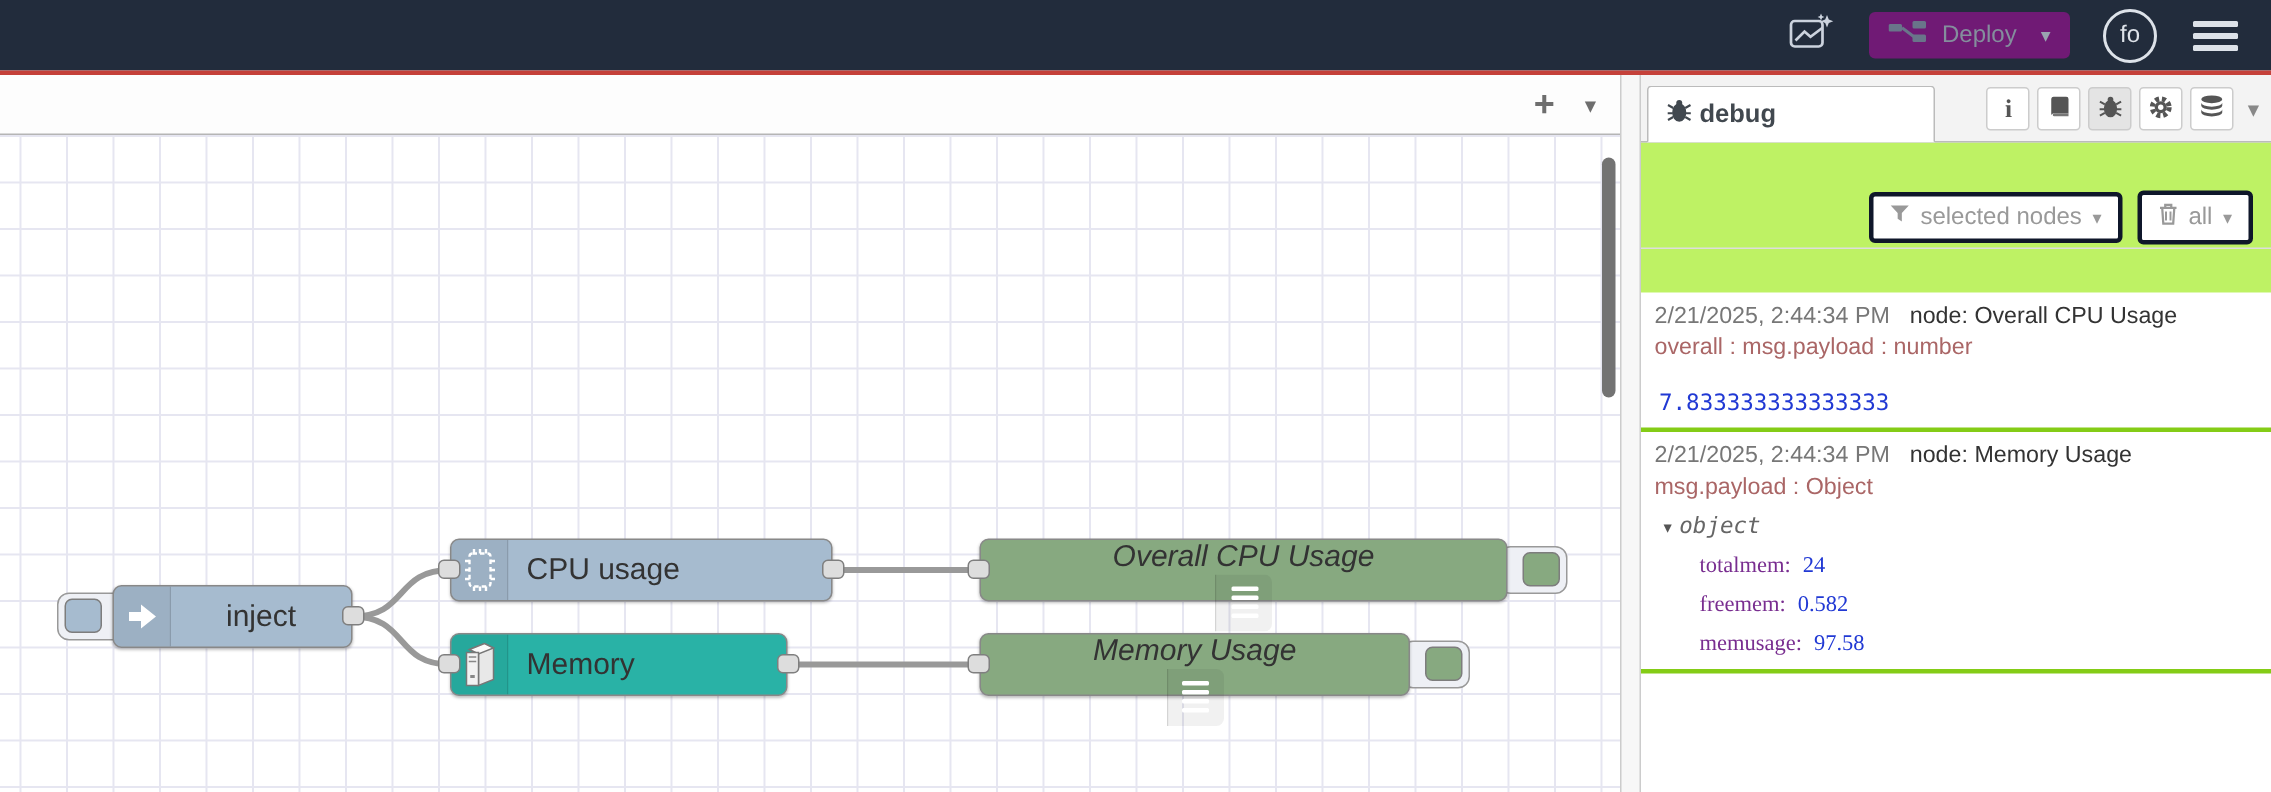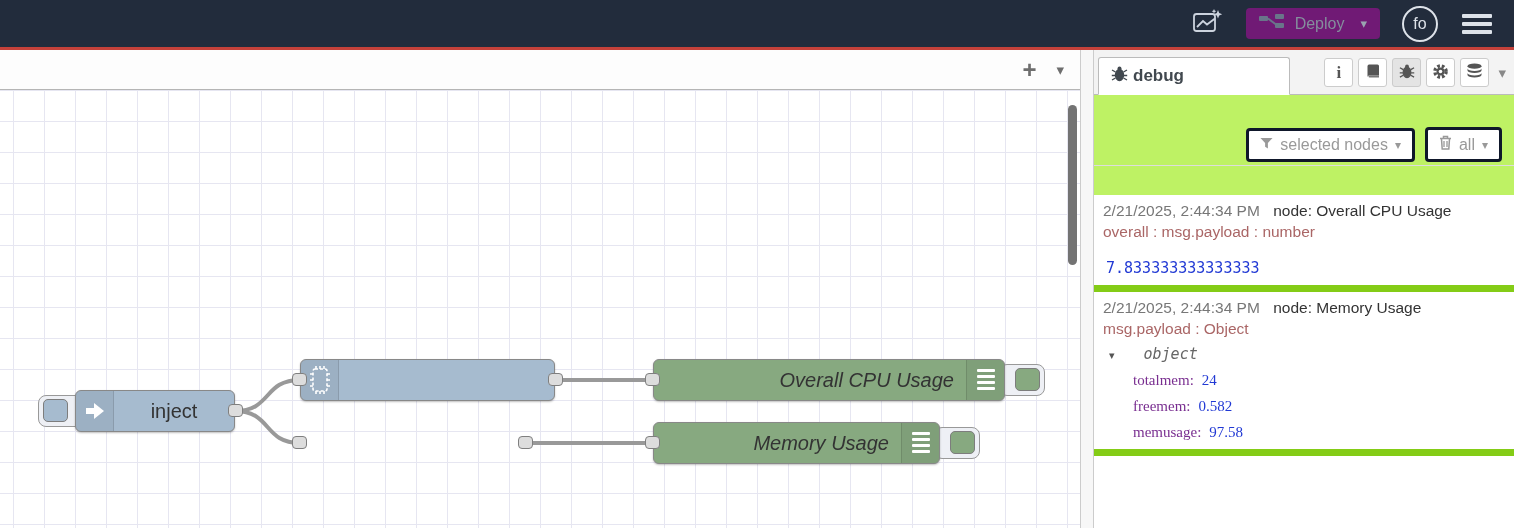--- a/index.html
+++ b/index.html
@@ -29,21 +29,21 @@
       linear-gradient(to right, var(--c-grid-line,#e6e6f1) 1.5px, transparent 1.5px),
       linear-gradient(to bottom, var(--c-grid-line,#e6e6f1) 1.5px, transparent 1.5px);
     background-size:31px 31px; background-position:13px 0; overflow:hidden; }
   .wires { position:absolute; left:0; top:0; width:1080px; height:438px; }
   .vscroll { position:absolute; right:3px; top:15px; width:9px; height:160px; background:#737373; border-radius:5px; cursor:pointer; }
 
   
   .node { position:absolute; height:42px; border:1px solid #888; border-radius:6px; box-shadow:0 1px 2px rgba(0,0,0,.25); display:flex; align-items:center; cursor:pointer; }
   .node.blue { background:var(--c-node-blue,#a6bbcf); }
   .node.teal { background:var(--c-node-teal,#29b2a6); }
-  .node.green { background:var(--c-node-green,#87a980); }
+  .node.green { background:var(--c-node-green,#87a980);flex-direction:column; }
   .icon-region { width:38px; height:100%; display:flex; align-items:center; justify-content:center; background:rgba(0,0,0,0.055); flex:0 0 38px; }
   .icon-region.l { border-right:1px solid rgba(0,0,0,0.12); border-radius:5px 0 0 5px; }
   .icon-region.r { border-left:1px solid rgba(0,0,0,0.12); border-radius:0 5px 5px 0; }
   .node-label { flex:1; font-size:20px; color:#333; padding:0 12px; white-space:nowrap; }
   .node-label.center { text-align:center; }
   .node-label.right { text-align:right; font-style:italic; }
   .side-btn { position:absolute; width:46px; height:32px; background:#eef0f5; border:1.5px solid #999; border-radius:8px; cursor:pointer; }
   .side-btn .inner { position:absolute; top:3px; width:25px; height:23px; border:1.5px solid #7d7d7d; border-radius:5px; }
   .side-btn.l .inner { left:4px; background:var(--c-node-blue,#a6bbcf); }
   .side-btn.r .inner { right:4px; background:var(--c-node-green,#87a980); }
@@ -56,30 +56,30 @@
   .sb-tab { position:absolute; left:4px; top:7px; bottom:-1px; width:192px; background:#fff; border:1px solid #bbb; border-bottom:1px solid #fff; border-radius:3px 3px 0 0; display:flex; align-items:center; padding-left:12px; gap:5px; font-size:17px; font-weight:bold; color:#41484f; cursor:pointer; }
   .sb-toolbar { position:absolute; right:8px; top:8px; display:flex; gap:5px; align-items:center; }
   .sb-tool { width:29px; height:29px; border:1px solid #ccc; background:#fff; border-radius:3px; display:flex; align-items:center; justify-content:center; cursor:pointer; color:#555; }
   .sb-tool.active { background:#e4e4e4; }
   .sb-tool.info { font-family:"Liberation Serif",serif; font-weight:bold; font-size:17px; }
   .sb-menu-chev { background:none; border:none; color:#888; font-size:15px; cursor:pointer; margin-left:4px; }
   .sb-filterbar { height:42px; display:flex; align-items:center; justify-content:flex-end; gap:10px; padding-right:12px; border-bottom:1px solid #ddd; flex:0 0 42px; }
   .sb-btn { display:flex; align-items:center; gap:7px; background:#fff; border:3px solid #0f172a; border-radius:4px; padding:5px 11px; color:#999; font-size:16px; cursor:pointer; }
   .sb-btn .chev { font-size:12px; }
   .sb-messages { flex:1; overflow:hidden; background:#fff; }
-  .msg { padding:5px 9px 8px 9px; border-bottom:7px solid #84cc16; font-size:15.5px; }
+  .msg { padding:5px 9px 8px 9px; border-bottom:3px solid #84cc16; font-size:15.5px; }
   .msg-meta { line-height:21px; }
   .ts { color:var(--c-timestamp,#777); }
   .src { color:#333; margin-left:9px; }
   .msg-topic { color:var(--c-debug-topic,#a66); line-height:21px; }
   .mono { font-family:"DejaVu Sans Mono", monospace; }
   .msg-value { color:var(--c-debug-number,#2139d4); margin-top:17px; padding-left:3px; font-size:15px; }
   .tree-root { margin-top:6px; padding-left:6px; }
   .tree-tw { color:#555; font-size:11px; margin-right:5px; cursor:pointer; }
-  .tree-obj { font-style:italic; color:#666; font-size:15px;margin-left:24px; }
+  .tree-obj { font-style:italic; color:#666; font-size:15px; }
   .tree-row { padding-left:30px; margin-top:9px; font-size:15px;font-family:Liberation Serif, serif; }
   .tree-k { color:var(--c-debug-key,#792e90); }
   .tree-v { color:var(--c-debug-number,#2139d4); margin-left:8px; }
 </style>
 </head>
 <body>
 
 <div class="app">
 
   <header>
@@ -143,22 +143,35 @@
           <span class="node-label center">inject</span>
         </div>
 
         <div class="node blue" style="left:300px; top:269px; width:255px;">
           <div class="icon-region l">
             <svg width="24" height="30" viewBox="0 0 24 30" fill="none" stroke="#fff" stroke-width="1.6">
               <rect x="5" y="4" width="14" height="22" rx="2" stroke-dasharray="3 2"></rect>
               <path d="M8 4 v-3 M12 4 v-3 M16 4 v-3 M8 26 v3 M12 26 v3 M16 26 v3 M5 9 h-3 M5 15 h-3 M5 21 h-3 M19 9 h3 M19 15 h3 M19 21 h3"></path>
             </svg>
           </div>
-        </div>
-
+          <span class="node-label">CPU usage</span>
+        </div>
+
+        <div class="node teal" style="left:300px; top:332px; width:225px;">
+          <div class="icon-region l">
+            <svg width="26" height="32" viewBox="0 0 26 32">
+              <path d="M6 6 L16 2 L22 5 L22 26 L12 30 L12 9 Z" fill="#e8e8e8" stroke="#777" stroke-width="1"></path>
+              <path d="M6 6 L16 2 L22 5 L12 9 Z" fill="#fafafa" stroke="#777" stroke-width="1"></path>
+              <rect x="4" y="8" width="8" height="22" fill="#f2f2f2" stroke="#777" stroke-width="1"></rect>
+              <path d="M5.5 11 h5 M5.5 14 h5" stroke="#888" stroke-width="1"></path>
+              <rect x="6.5" y="23" width="3" height="2" fill="#888"></rect>
+            </svg>
+          </div>
+          <span class="node-label">Memory</span>
+        </div>
 
         <div class="side-btn r" style="left:999px; top:274px;">
           <div class="inner"></div>
         </div>
         <div class="node green" style="left:653px; top:269px; width:352px;">
           <span class="node-label right">Overall CPU Usage</span>
           <div class="icon-region r">
             <svg width="20" height="24" viewBox="0 0 20 24">
                 <g fill="#fff">
                   <rect x="1" y="1" width="18" height="3" rx="1"></rect>

